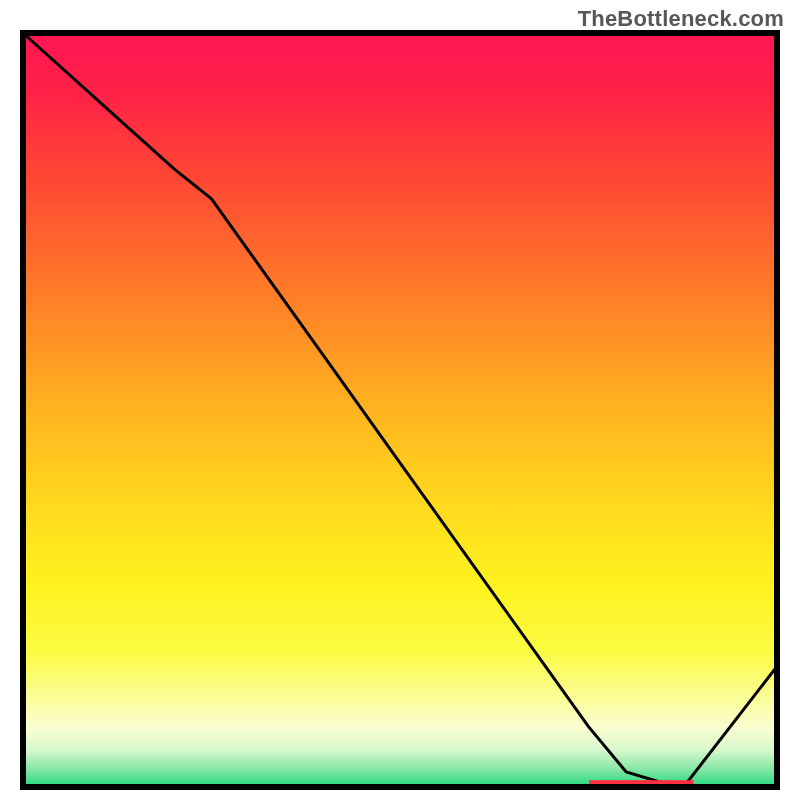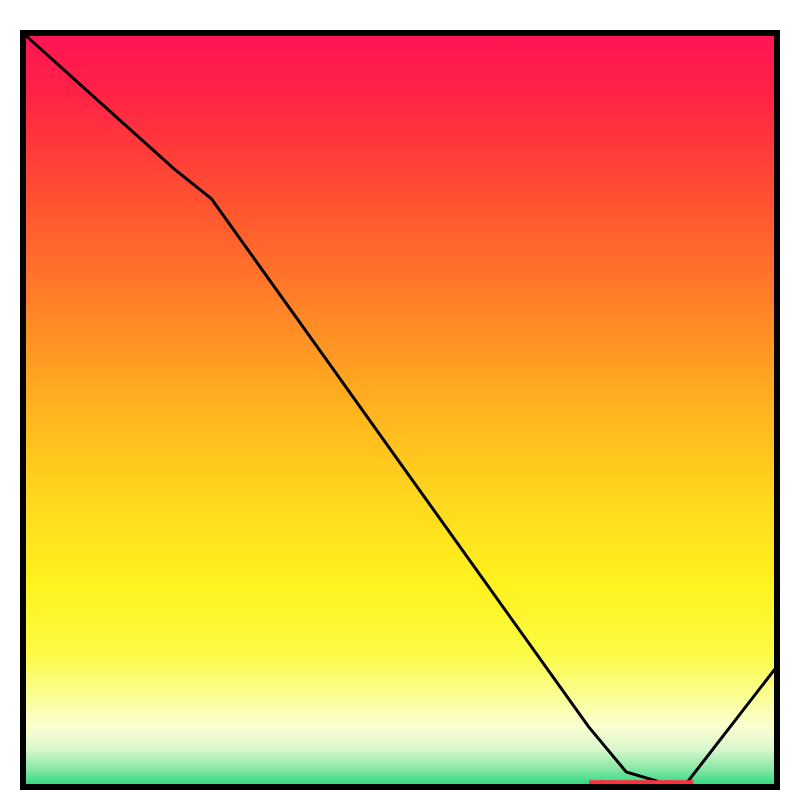--- a/index.html
+++ b/index.html
@@ -4,20 +4,21 @@
 <style>
 html,body{margin:0;padding:0;width:800px;height:800px;background:#fff;font-family:Arial,Helvetica,sans-serif}
 .wrap{position:relative;width:800px;height:800px}
 .watermark{position:absolute;top:6px;right:16px;font-size:22px;font-weight:bold;color:#575757;letter-spacing:.2px}
 .plotbox{position:absolute;left:20px;top:30px;width:760px;height:760px}
 svg{display:block}
 </style>
 </head>
 <body>
 <div class="wrap">
+  <div class="watermark">TheBottleneck.com</div>
   <div class="plotbox">
     <svg id="svg" width="760" height="760" viewBox="0 0 760 760">
         <defs>
           <linearGradient id="bg" x1="0" y1="0" x2="0" y2="1">
             <stop offset="0%" stop-color="#ff1554"></stop>
             <stop offset="8%" stop-color="#ff2246"></stop>
             <stop offset="20%" stop-color="#ff4a33"></stop>
             <stop offset="35%" stop-color="#ff7e28"></stop>
             <stop offset="50%" stop-color="#ffb41f"></stop>
             <stop offset="62%" stop-color="#ffd81e"></stop>

